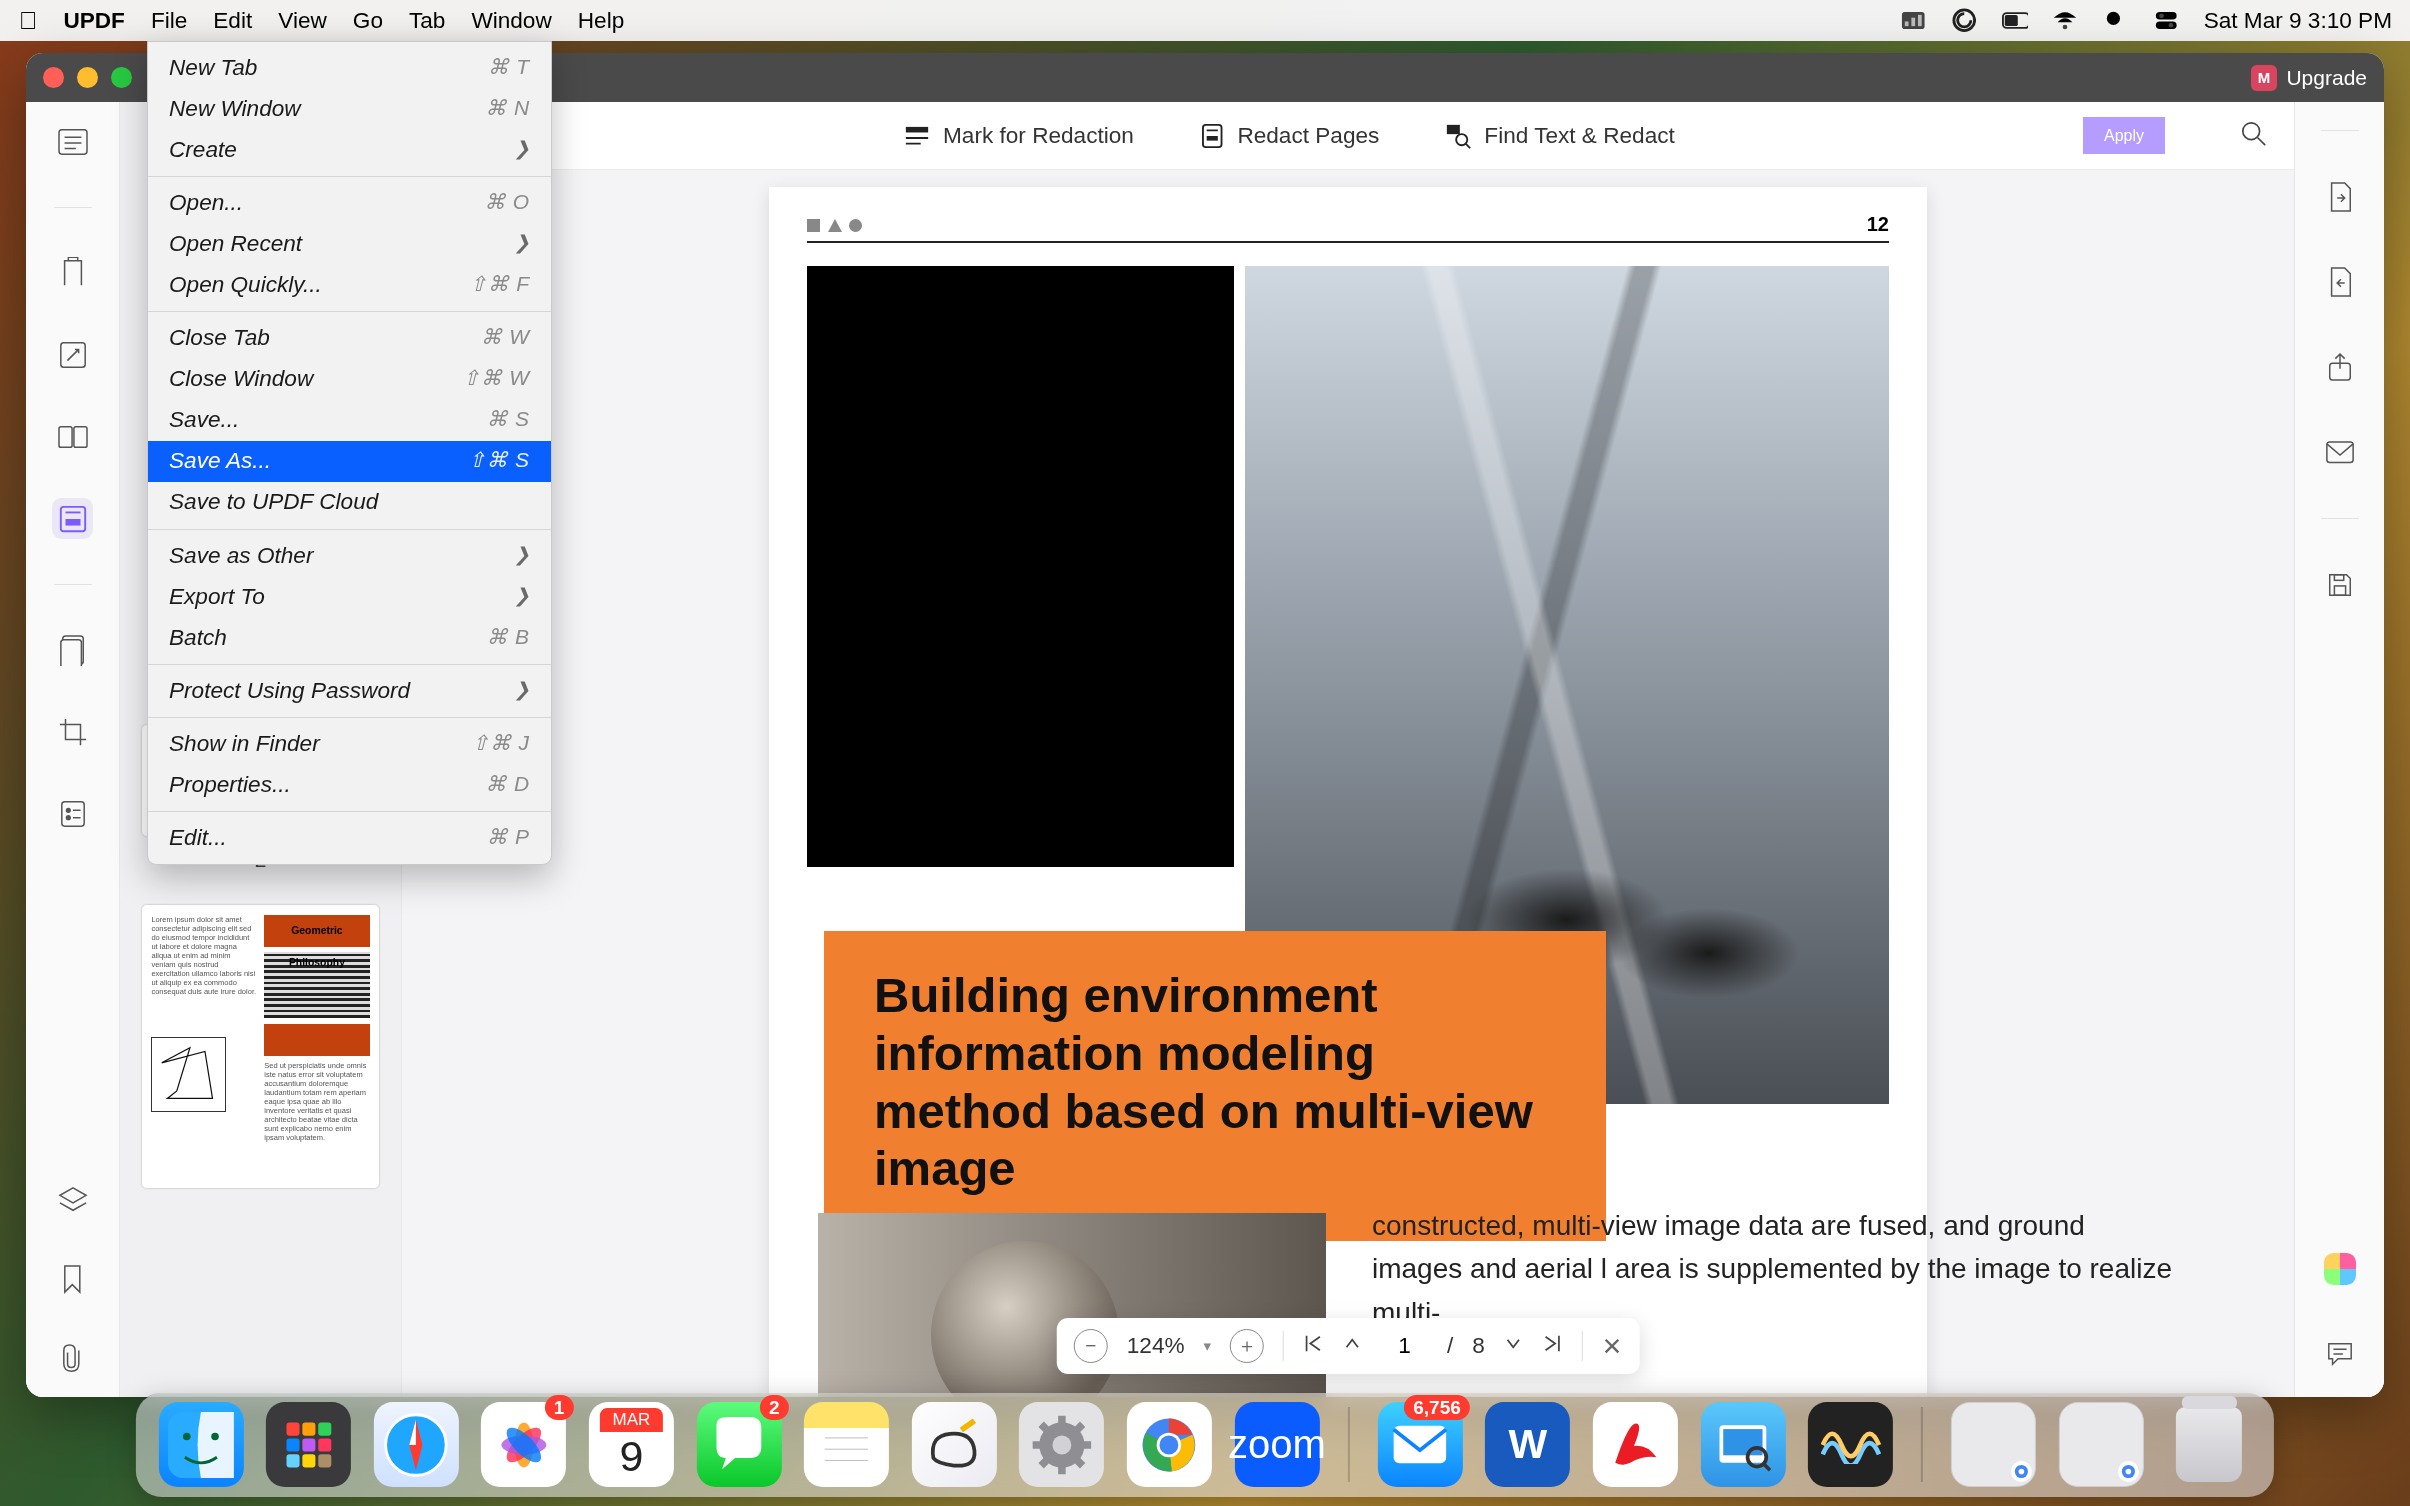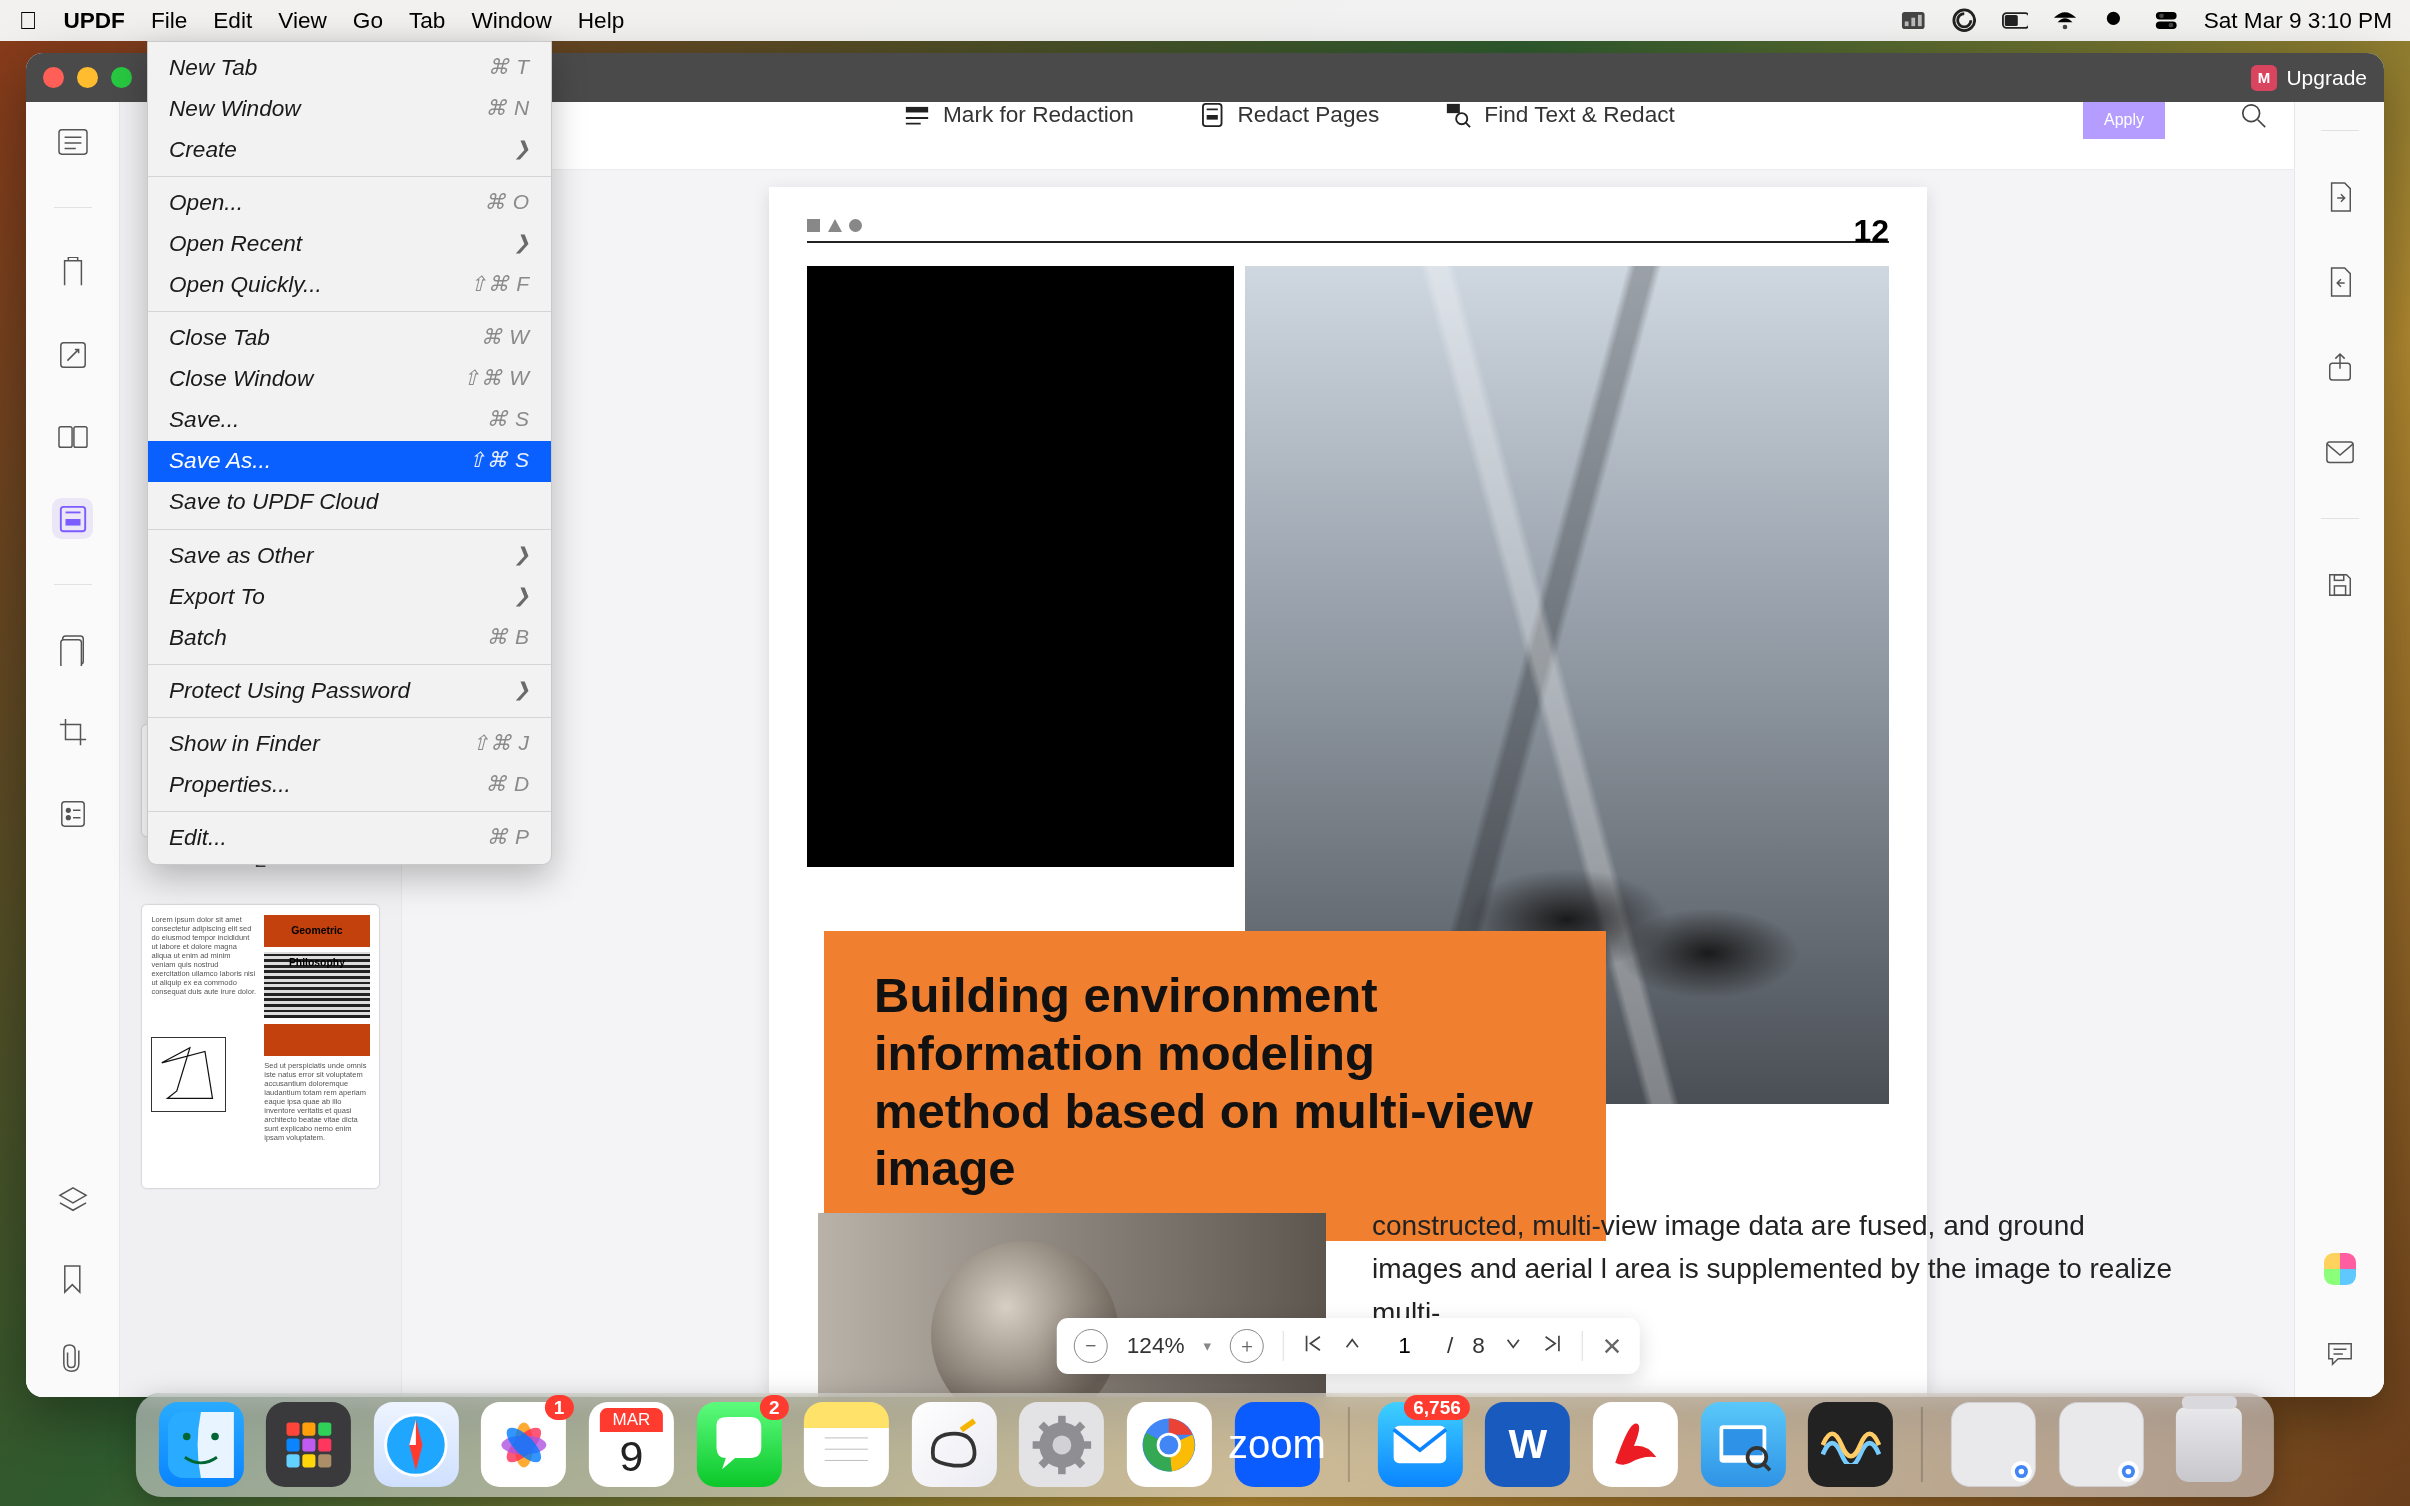--- a/index.html
+++ b/index.html
@@ -36,34 +36,34 @@
 .thumbs { width:282px; background:#f0f0f3; border-right:0.9px solid #e7e7ea; padding:19px 21px; overflow:hidden; }
 .thumb { background:#fff; border:0.9px solid #d8d8dd; border-radius:5.6px; padding:9.4px; margin-bottom:11.3px; box-shadow: 0 0 0 0.9px rgba(0,0,0,.02); }
 .thumb-body { height: 264px; display:flex; flex-direction:column; }
 .thumb-label { text-align:center; font-size:21px; color:#444; margin-bottom:32px; }
 .thumb3 { display:flex; gap:7.5px; }
 .thumb3 .col { flex:1; }
 .thumb3 .swatch { height:32px; background:#c2410c; margin-bottom:5.6px; }
 .tinytxt { font-size:7.5px; line-height:1.2; color:#555; }
 
 .maincol { flex:1; display:flex; flex-direction:column; position:relative; }
-.toolbar { height:68px; display:flex; align-items:flex-start; padding:0 26px; gap:47px; border-bottom:0.9px solid #ececef; background:#fff; }
+.toolbar { height:68px; display:flex; align-items:center; padding:0 26px; gap:47px; border-bottom:0.9px solid #ececef; background:#fff; }
 .toolbar .tbtn { display:flex; align-items:center; gap:13px; font-size:22.6px; color:#333; }
 .toolbar .spacer { flex:1; }
 .toolbar .center { display:flex; gap:66px; }
 .apply-btn { background:#b49dff; color:#fff; font-size:16px; padding:9.4px 21px; border-radius:0; border:none; }
 .searchic { margin-left: 28px; }
 
 .canvas { flex:1; background:#f4f4f6; overflow:hidden; display:flex; justify-content:center; padding-top:17px; }
 .page { width:1158px; background:#fff; box-shadow:0 3.8px 17px rgba(0,0,0,.12); padding:32px 38px; position:relative; }
 .page .marks { display:flex; gap:7.5px; align-items:center; }
 .page .marks .sq{width:13px;height:13px;background:#888;}
 .page .marks .tr{width:0;height:0;border-left:7.5px solid transparent;border-right:7.5px solid transparent;border-bottom:13px solid #888;}
 .page .marks .ci{width:13px;height:13px;border-radius:50%;background:#888;}
-.page .pg { position:absolute; right:38px; top:26px; font-size:32px; font-weight:700; }
+.page .pg { position:absolute; right:38px; top:26px; font-size:20px; font-weight:700; }
 .page .rule { height:1.9px; background:#222; margin-top:9.4px; }
 .heroimgs { display:flex; gap:11.3px; margin-top:22.6px; }
 .heroimgs .l { width:427px; height:601px; background:#000; }
 .heroimgs .r { flex:1; height:838px; background:linear-gradient(180deg,#cfd7e0 0%, #9aa3ad 40%, #4a4f55 100%); position:relative; overflow:hidden; }
 .heroimgs .r::before{content:"";position:absolute;inset:0;background:
   radial-gradient(ellipse 169px 85px at 50% 78%, #1a1a1a 0%, transparent 60%),
   radial-gradient(ellipse 151px 75px at 72% 82%, #1a1a1a 0%, transparent 60%),
   linear-gradient(75deg, transparent 46%, rgba(255,255,255,.3) 47%, rgba(255,255,255,.3) 49%, transparent 50%),
   linear-gradient(105deg, transparent 44%, rgba(0,0,0,.25) 45%, rgba(0,0,0,.25) 47%, transparent 48%);
 }

